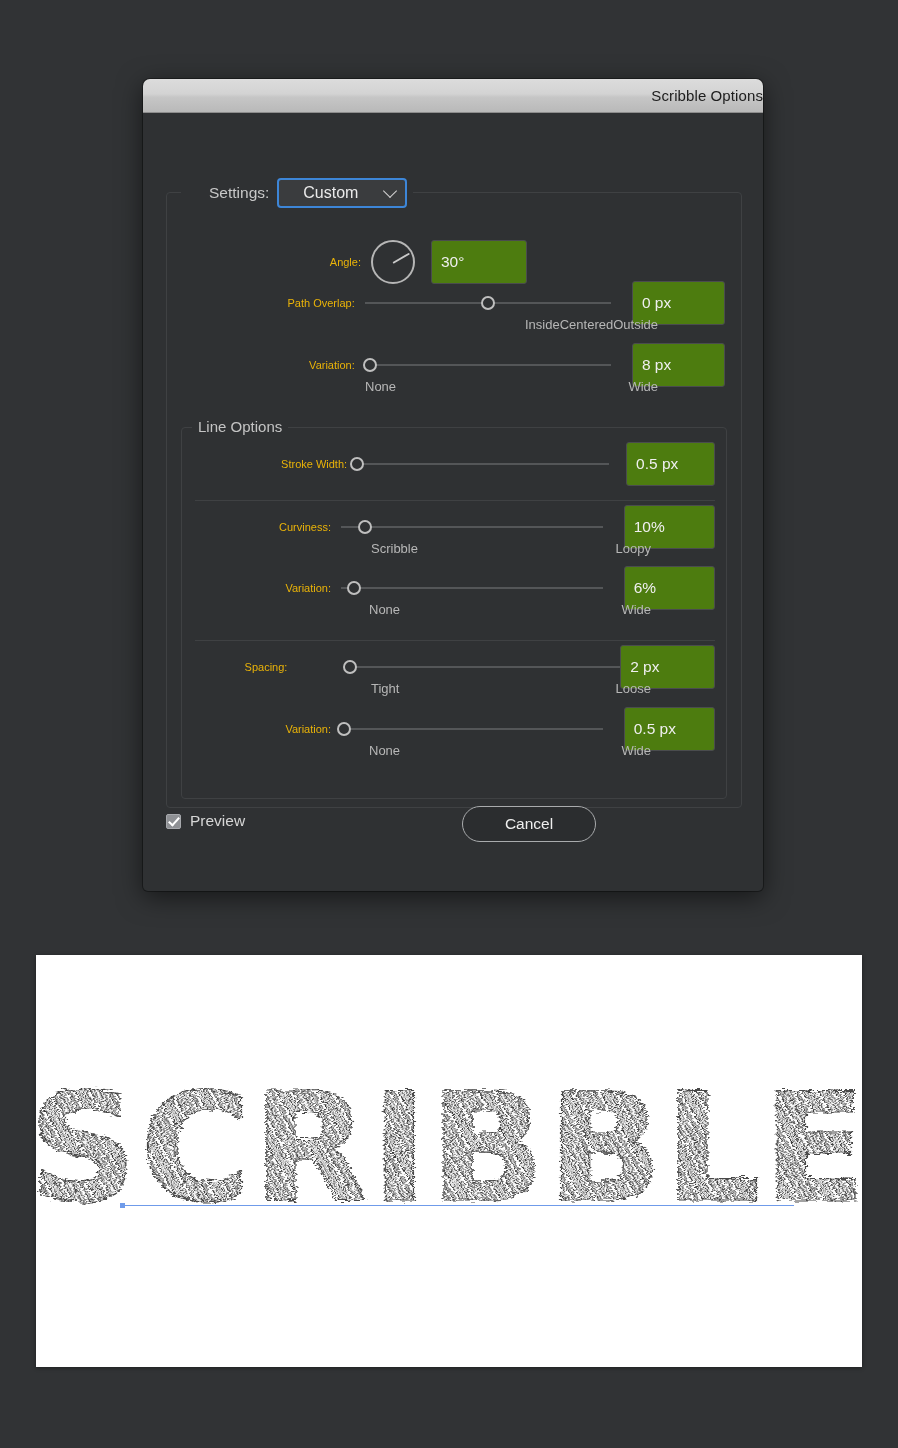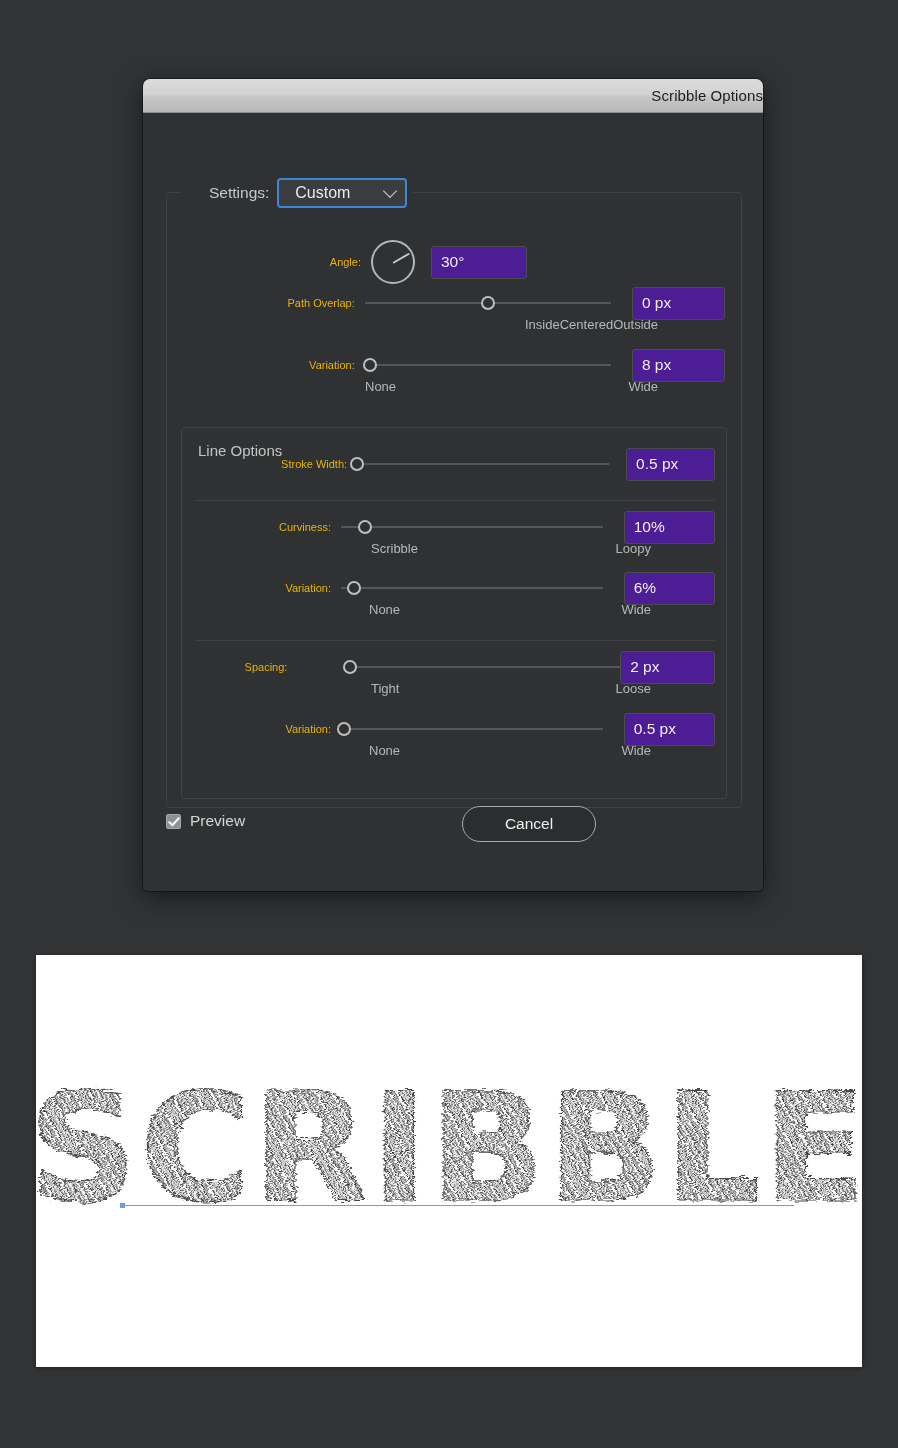--- a/index.html
+++ b/index.html
@@ -47,21 +47,21 @@
     position: relative;
     background: #3a3c3e;
     border: 2px solid #3d86d8;
     border-radius: 4px;
     height: 30px;
     width: 130px;
     display: flex; align-items: center;
     box-sizing: border-box;
   }
   .select-value {
-    font-size: 16px; color: #eaeaea; padding-left: 16px;
+    font-size: 16px; color: #eaeaea; padding-left: 24px;
   }
   .chevron {
     position: absolute; right: 10px; top: 50%;
     width: 9px; height: 9px;
     transform: translateY(-70%) rotate(45deg);
     border-right: 1.8px solid #d2d2d2;
     border-bottom: 1.8px solid #d2d2d2;
   }
 
   
@@ -69,21 +69,21 @@
     position: absolute;
     border: 1px solid #3f4143;
     border-radius: 4px;
   }
   .outer-box { left: 23px; top: 79px; width: 574px; height: 614px; }
   .inner-box { left: 38px; top: 314px; width: 544px; height: 370px; }
   .group-title {
     position: absolute; top: -10px; left: 10px;
     background: #2f3133;
     padding: 0 6px;
-    font-size: 15px; color: #c4c4c4; margin-top: 24px;
+    font-size: 15px; color: #c4c4c4;
   }
 
   
   .row {
     position: absolute;
     display: flex; align-items: center;
     height: 22px;
   }
   .row-label {
     font-size: 11px; color: #eab308;
@@ -103,24 +103,24 @@
     left: 50%; top: 50%;
     width: 19px; height: 2px;
     background: #c9c9c9;
     transform-origin: 0 50%;
     transform: rotate(-30deg);
     border-radius: 1px;
   }
 
   
   .numfield {
-    background: #4c1d95;
+    background: #4d7c0f;
     border: 1px solid #4a4c4e;
     border-radius: 3px;
-    height: 33px;
+    height: 44px;
     display: flex; align-items: center;
     box-sizing: border-box;
     padding-left: 9px;
   }
   .numfield span { font-size: 15.5px; color: #efefef; }
 
   
   .slider { position: relative; height: 18px; }
   .slider-track {
     position: absolute; left: 0; right: 0; top: 50%;

